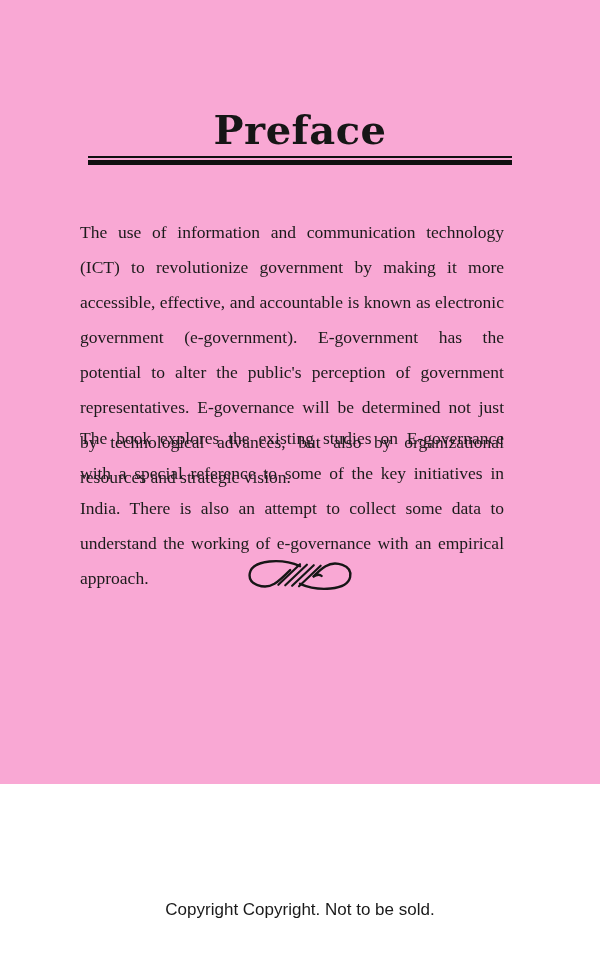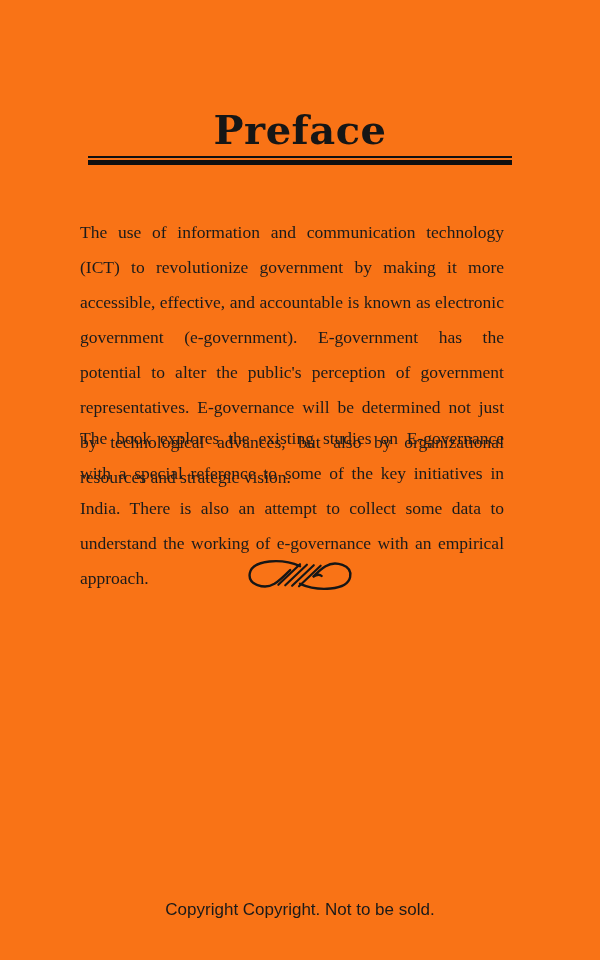--- a/index.html
+++ b/index.html
@@ -8,22 +8,22 @@
   }
   body {
     width: 600px;
     height: 960px;
     background: #ffffff;
     overflow: hidden;
   }
   .page {
     position: relative;
     width: 600px;
-    height: 960px;
-    background: #f97316;
+    height: 784px;
+    background: #f9a8d4;
     color: #1c1c1c;
     font-family: "Liberation Serif", serif;
   }
   .title {
     position: absolute;
     top: 106px;
     left: 0;
     width: 100%;
     margin: 0;
     text-align: center;

